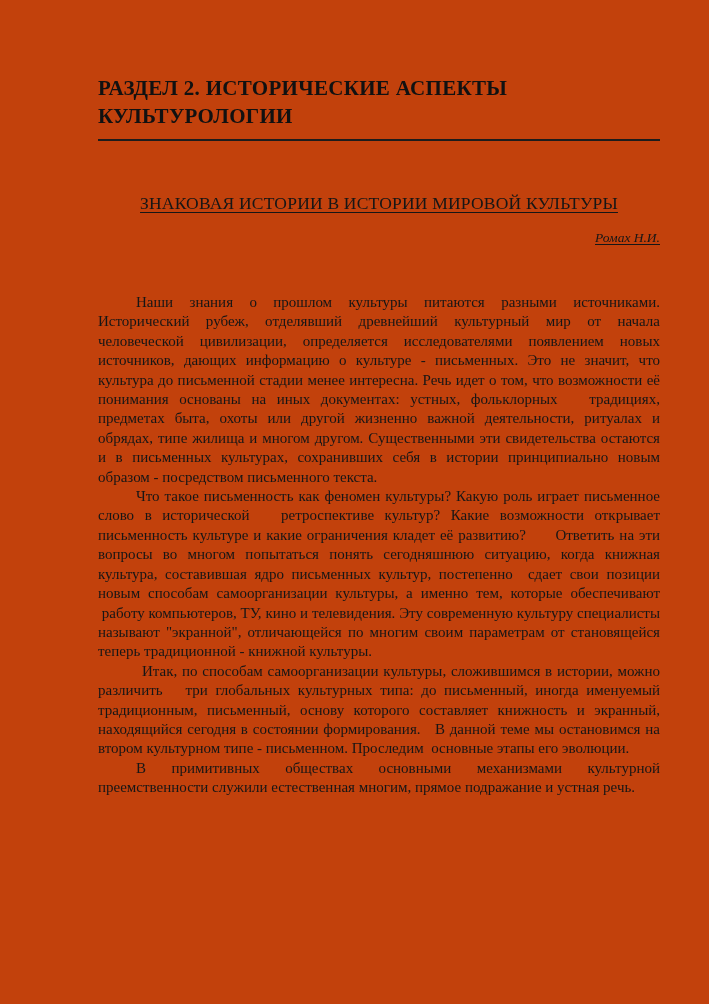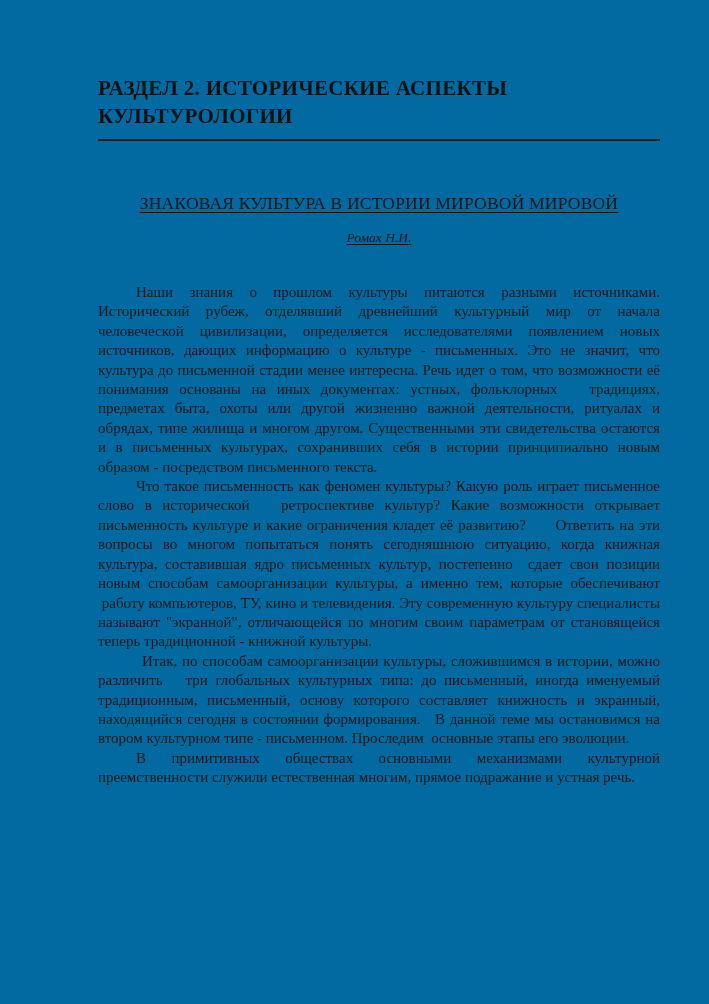--- a/index.html
+++ b/index.html
@@ -2,21 +2,21 @@
 <html lang="ru"><head>
 <meta charset="utf-8">
 <style>
   html, body { margin: 0; padding: 0; background: #ffffff; }
   .page {
     position: relative;
     width: 709px;
     height: 1004px;
     box-sizing: border-box;
     padding: 74px 49px 0 98px;
-    background: #0369a1;
+    background: #c2410c;
     font-family: "Liberation Serif", "DejaVu Serif", serif;
     color: #141414;
     overflow: hidden;
   }
   .section-heading {
     margin: 0;
     font-size: 21px;
     line-height: 28px;
     font-weight: 700;
     letter-spacing: 0.3px;
@@ -36,27 +36,27 @@
     letter-spacing: 0.2px;
     text-decoration: underline;
     text-underline-offset: 3px;
     color: #161616;
   }
   .author {
     margin-top: 15px;
     font-size: 13.5px;
     line-height: 17px;
     font-style: italic;
-    text-align: center;
+    text-align: right;
     text-decoration: underline;
     text-underline-offset: 2px;
     color: #161616;
   }
   .article-body {
-    margin-top: 37px;
+    margin-top: 47px;
     font-size: 15px;
     line-height: 19.4px;
     text-align: justify;
     color: #161616;
   }
   .article-body p {
     margin: 0;
     text-indent: 38px;
   }
   .article-body p.indent-md { text-indent: 44px; }
@@ -65,21 +65,21 @@
 </style>
 </head>
 <body>
 
 <div class="page">
 
   <h1 class="section-heading">РАЗДЕЛ 2. ИСТОРИЧЕСКИЕ АСПЕКТЫ КУЛЬТУРОЛОГИИ</h1>
 
   <div class="heading-rule"></div>
 
-  <h2 class="article-title">ЗНАКОВАЯ КУЛЬТУРА В ИСТОРИИ МИРОВОЙ МИРОВОЙ</h2>
+  <h2 class="article-title">ЗНАКОВАЯ ИСТОРИИ В ИСТОРИИ МИРОВОЙ КУЛЬТУРЫ</h2>
 
   <div class="author">Ромах Н.И.</div>
 
   <div class="article-body">
     <p>Наши знания о прошлом культуры питаются разными источниками. Исторический рубеж, отделявший древнейший культурный мир от начала человеческой цивилизации, определяется исследователями появлением новых источников, дающих информацию о культуре - письменных. Это не значит, что культура до письменной стадии менее интересна. Речь идет о том, что возможности её понимания основаны на иных документах: устных, фольклорных &nbsp;&nbsp;традициях, предметах быта, охоты или другой жизненно важной деятельности, ритуалах и обрядах, типе жилища и многом другом. Существенными эти свидетельства остаются и в письменных культурах, сохранивших себя в истории принципиально новым образом - посредством письменного текста.</p>
     <p>Что такое письменность как феномен культуры? Какую роль играет письменное слово в исторической &nbsp;&nbsp;ретроспективе культур? Какие возможности открывает письменность культуре и какие ограничения кладет её развитию? &nbsp;&nbsp;&nbsp;&nbsp;&nbsp;Ответить на эти вопросы во многом попытаться понять сегодняшнюю ситуацию, когда книжная культура, составившая ядро письменных культур, постепенно &nbsp;сдает свои позиции новым способам самоорганизации культуры, а именно тем, которые обеспечивают &nbsp;работу компьютеров, ТУ, кино и телевидения. Эту современную культуру специалисты называют "экранной", отличающейся по многим своим параметрам от становящейся теперь традиционной - книжной культуры.</p>
     <p class="indent-md">Итак, по способам самоорганизации культуры, сложившимся в истории, можно различить &nbsp;&nbsp;три глобальных культурных типа: до письменный, иногда именуемый традиционным, письменный, основу которого составляет книжность и экранный, находящийся сегодня в состоянии формирования. &nbsp;&nbsp;В данной теме мы остановимся на втором культурном типе - письменном. Проследим &nbsp;основные этапы его эволюции.</p>
     <p>В примитивных обществах основными механизмами культурной преемственности служили естественная многим, прямое подражание и устная речь.</p>
   </div>
 

